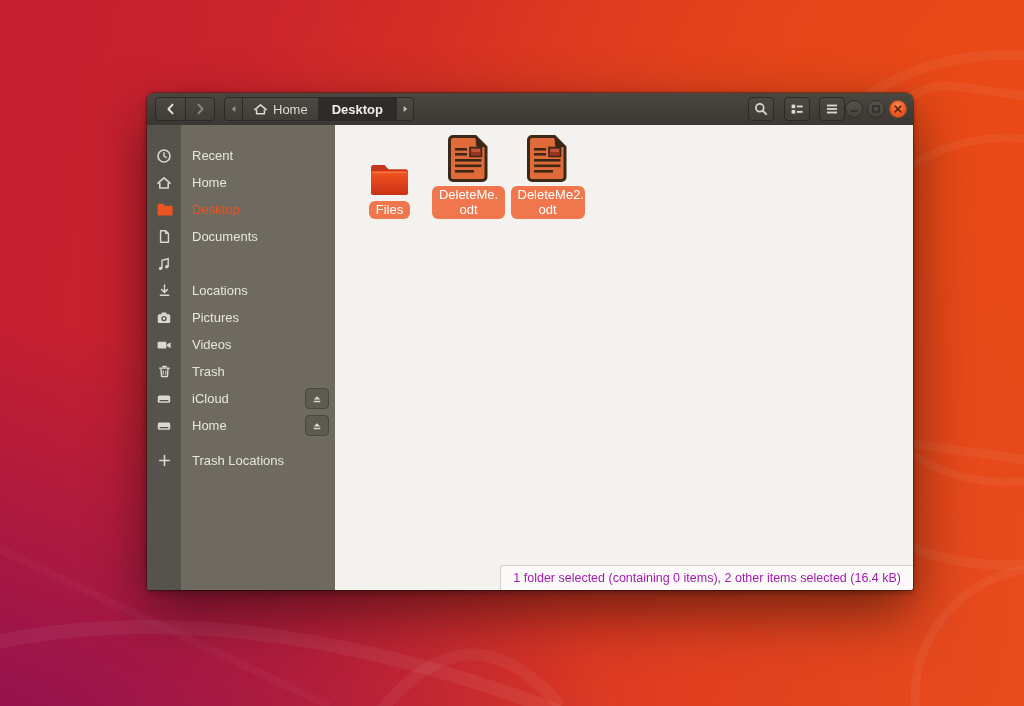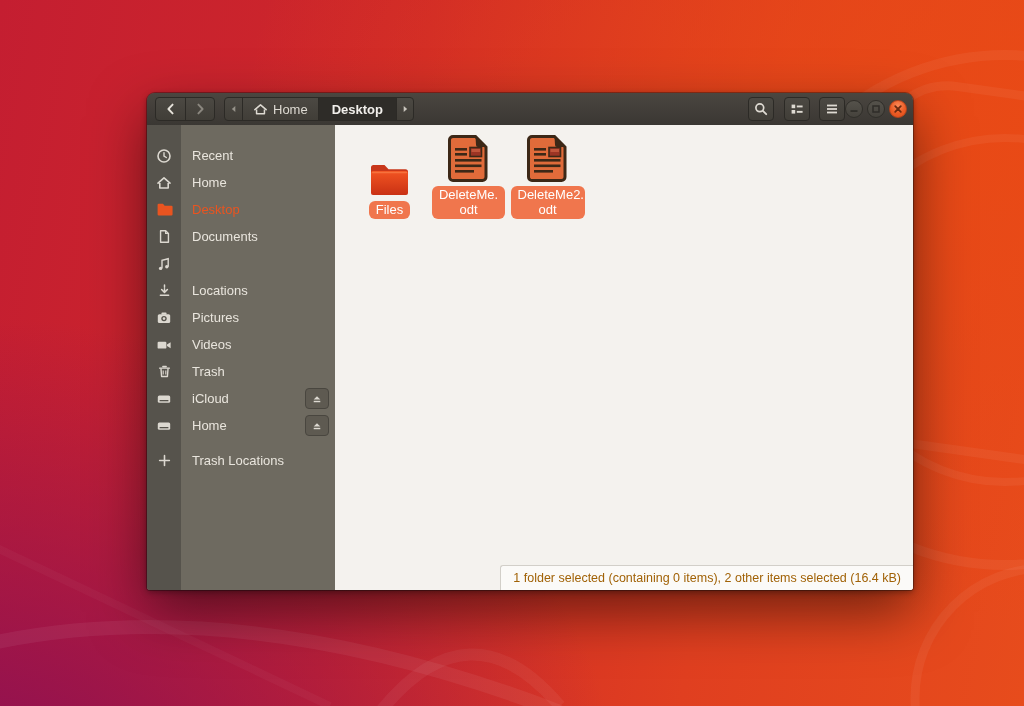--- a/index.html
+++ b/index.html
@@ -47,21 +47,21 @@
   .content{position:relative;flex:1;background:#f4f2ee;}
   .filegrid{position:absolute;left:15px;top:8px;display:flex;align-items:flex-end;}
   .fitem{width:79px;display:flex;flex-direction:column;align-items:center;}
   .fich{height:50px;display:flex;align-items:flex-end;justify-content:center;}
   .flabel{margin-top:3px;background:#f0764d;border-radius:6px;padding:1px 7px 2px;color:#fff;
     font-size:13px;line-height:15px;text-align:center;max-width:74px;box-sizing:border-box;}
   .flabel span{display:block;}
   .flabel span:empty{display:none;}
   .statusbar{position:absolute;right:0;bottom:0;height:25px;background:#fbfaf8;border:1px solid #d2cfc9;
     border-right:none;border-bottom:none;border-top-left-radius:3px;display:flex;align-items:center;
-    padding:0 12px;font-size:12.5px;color:#a16207;white-space:nowrap;box-sizing:border-box;}
+    padding:0 12px;font-size:12.5px;color:#a21caf;white-space:nowrap;box-sizing:border-box;}
   svg{display:block;}
 </style>
 </head>
 <body>
 
 <div class="desktop">
   <svg class="deco" width="1024" height="706" viewBox="0 0 1024 706">
     <g fill="none" stroke="#ffffff" stroke-opacity="0.05">
       <circle cx="1005" cy="310" r="255" stroke-width="10"></circle>
       <circle cx="1005" cy="310" r="172" stroke-width="8"></circle>

